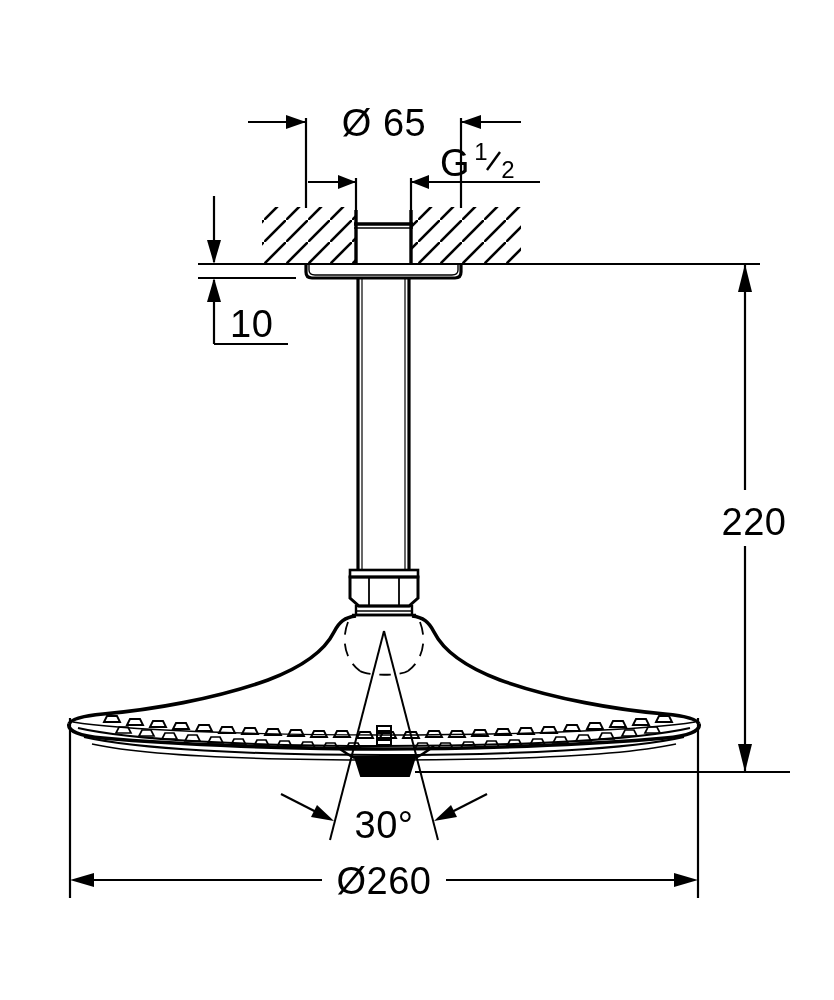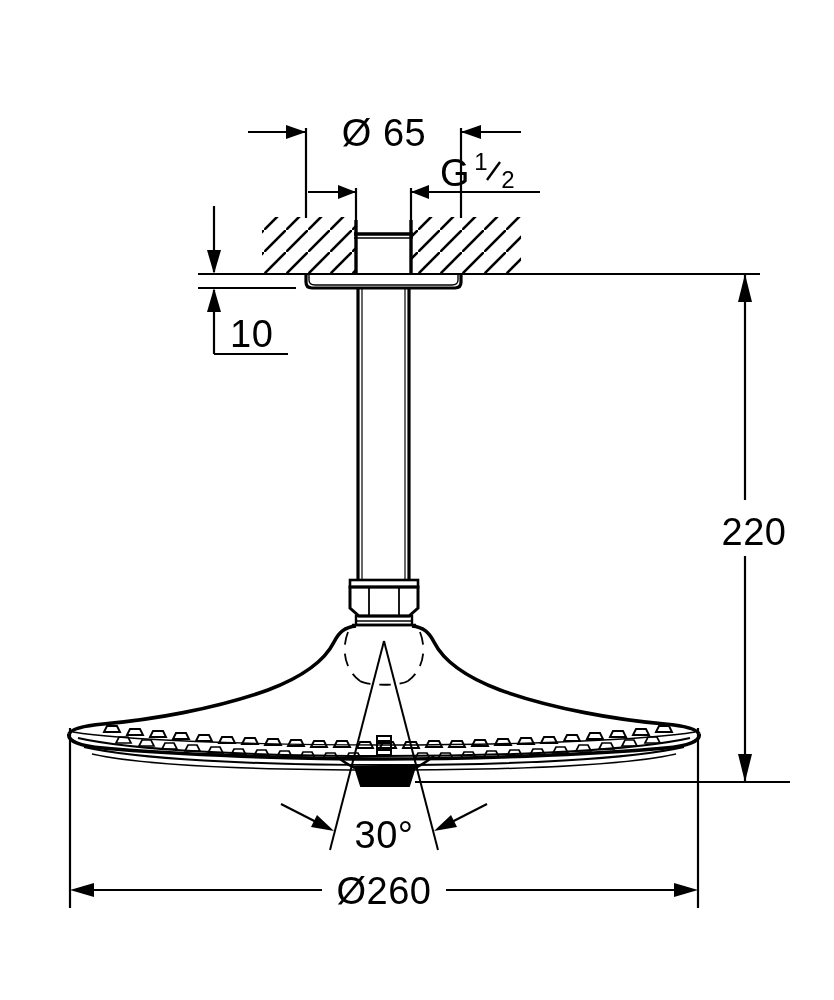--- a/index.html
+++ b/index.html
@@ -13,21 +13,20 @@
     font-family: "Liberation Sans", sans-serif;
     overflow: hidden;
     position: relative;
   }
   #drawing-root {
     position: absolute;
     top: 0;
     left: 0;
     width: 834px;
     height: 716px;
-    margin-top: 10px;
   }
   svg.tech-drawing {
     display: block;
     width: 834px;
     height: 1000px;
     background: #ffffff;
   }
   text {
     font-family: "Liberation Sans", sans-serif;
     fill: #000000;

